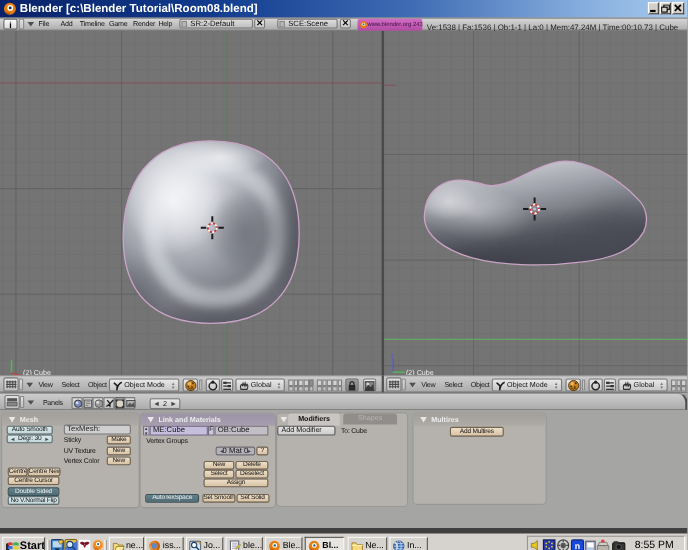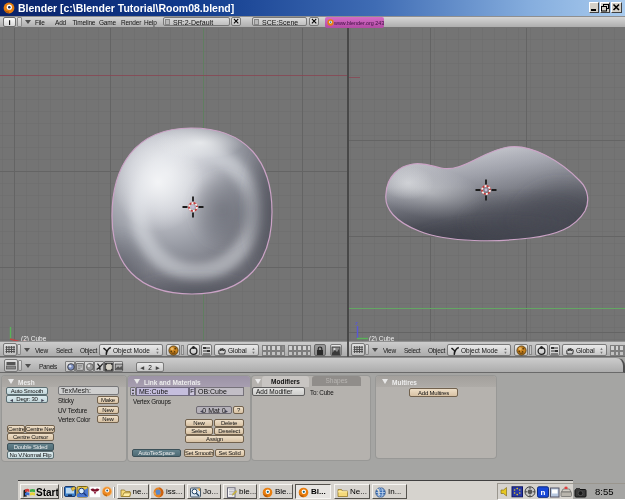--- a/index.html
+++ b/index.html
@@ -41,21 +41,21 @@
   border-right:3.5px solid transparent; border-top:5px solid #e8e8e8; }
 .btn { position:absolute; font-size:6px; letter-spacing:-0.2px; white-space:nowrap; overflow:hidden; color:#141414; text-align:center;
   background:linear-gradient(#eedfc8,#d8c2a4); border:1px solid #72624e; border-radius:2px; }
 .btnc { position:absolute; font-size:6px; letter-spacing:-0.2px; white-space:nowrap; overflow:hidden; color:#141414; text-align:center;
   background:linear-gradient(#dcebee,#c2d6da); border:1px solid #5d6f73; border-radius:2px; }
 .btnp { position:absolute; font-size:6px; letter-spacing:-0.2px; white-space:nowrap; overflow:hidden; color:#ececec; text-align:center;
   background:linear-gradient(#64828c,#4f6b75); border:1px solid #3c5058; border-radius:2px; }
 .lbl { position:absolute; font-size:6.3px; letter-spacing:-0.2px; color:#141414; white-space:nowrap; }
 
 
-#taskbar { left:18px; top:480px; width:555px; height:20px; background:#d6d3ce; border-top:1px solid #404040; }
+#taskbar { left:0; top:480px; width:625px; height:20px; background:#d6d3ce; border-top:5px solid #404040; }
 .task { position:absolute; top:3px; height:15px; background:#d6d3ce;
   border-top:1px solid #f6f5f2; border-left:1px solid #f6f5f2; border-right:1px solid #55534e; border-bottom:1px solid #55534e;
   font-size:8px; color:#000; overflow:hidden; white-space:nowrap; }
 </style>
 </head>
 <body>
 <div id="scr">
 
   <div id="title" class="abs">
     <svg class="abs" style="left:3px;top:2px" width="12" height="12" viewBox="0 0 12 12">
@@ -102,20 +102,21 @@
     </div>
   <div class="ddx" style="left:309px;top:17px">✕</div>
   <div class="abs" style="left:325px;top:16.5px;width:59px;height:11px;background:linear-gradient(#d46cc6,#b24ba4);border-radius:2px;overflow:hidden">
     <svg style="position:absolute;left:2px;top:2px" width="7" height="7" viewBox="0 0 8 8">
         <circle cx="4" cy="4" r="3.6" fill="#e87d0d"></circle>
         <circle cx="4" cy="3.6" r="1.7" fill="#cfe6ee"></circle>
         <circle cx="4" cy="3.6" r="0.8" fill="#16657f"></circle>
       </svg>
     <span style="position:absolute;left:9px;top:3px;font-size:5.4px;color:#3d1040;white-space:nowrap">www.blender.org 243</span>
   </div>
+  <div class="mtx" style="left:388px;top:19.5px;font-size:7.2px;letter-spacing:0px;color:#1c1c1c;white-space:nowrap">Ve:1538 | Fa:1536 | Ob:1-1 | La:0 | Mem:47.24M | Time:00:10.73 | Cube</div>
 
   <svg id="vp" class="abs" style="left:0;top:28px" width="625" height="313" viewBox="0 28 625 313">
     <defs>
       <pattern id="grid" width="12" height="12" patternUnits="userSpaceOnUse" x="2" y="3">
         <rect width="12" height="12" fill="#747474"></rect>
         <path d="M12 0 L0 0 0 12" fill="none" stroke="#6b6b6b" stroke-width="1"></path>
       </pattern>
       <radialGradient id="blobg" cx="34%" cy="27%" r="78%">
         <stop offset="0%" stop-color="#eff0f2"></stop>
         <stop offset="28%" stop-color="#c8cad1"></stop>

